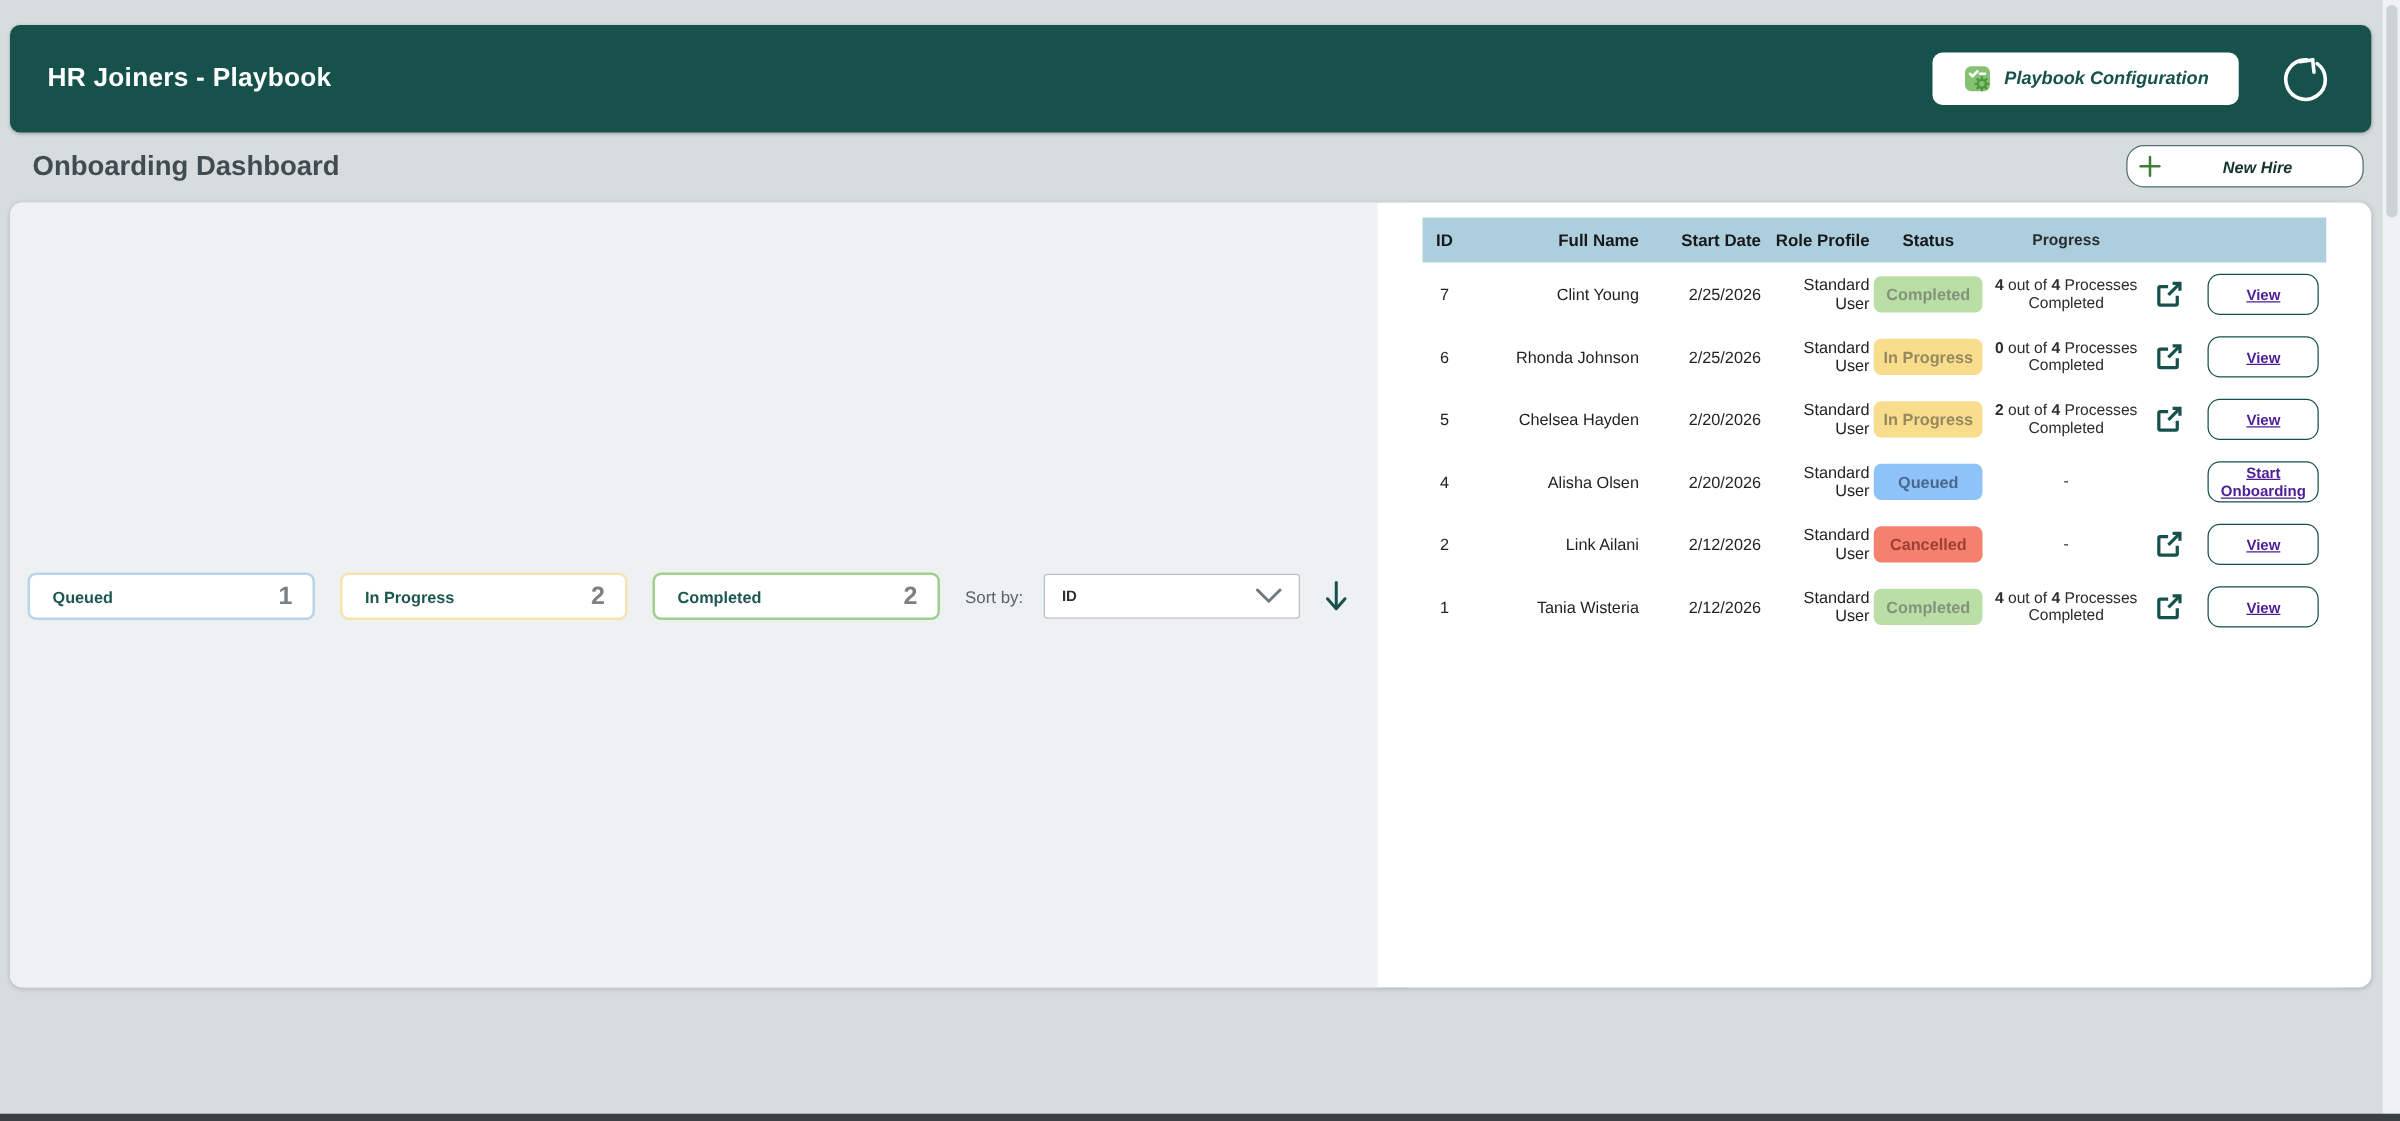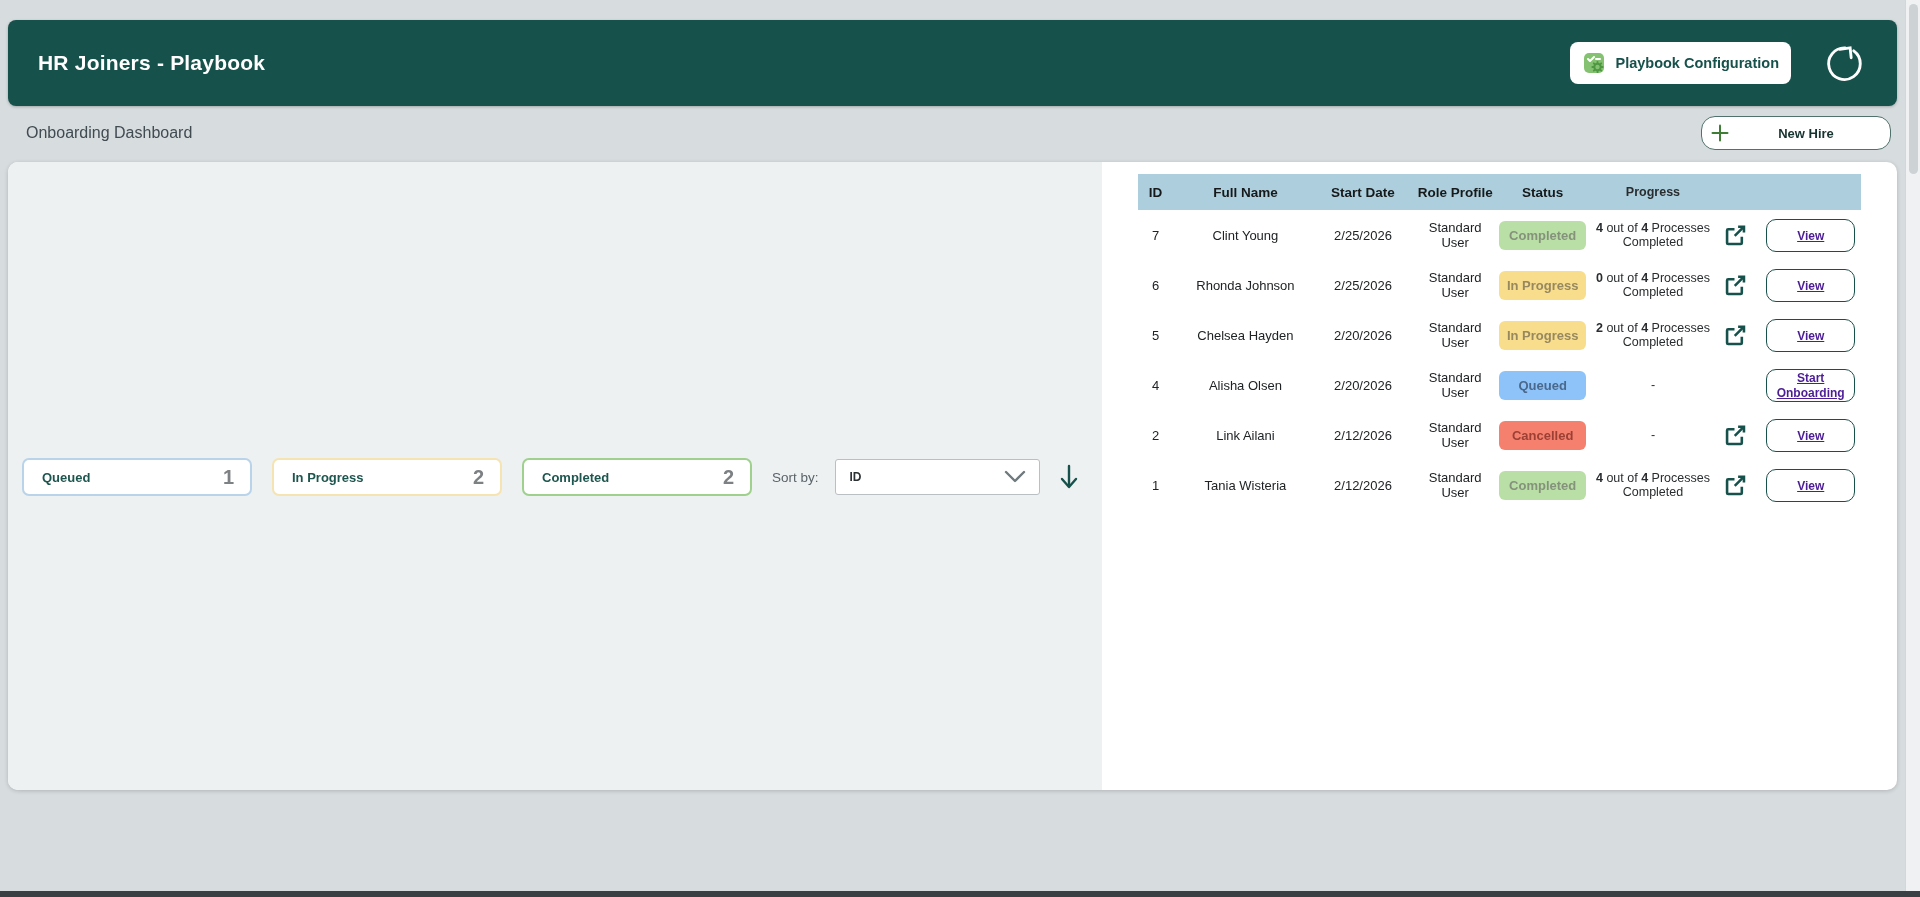--- a/index.html
+++ b/index.html
@@ -13,43 +13,43 @@
   
   .hdr {
     margin:6px 8px 0 8px; height:86px; background:#17514b;
     border-radius:8px; display:flex; align-items:center; padding:0 30px;
     box-shadow:0 1px 3px rgba(0,0,0,.25);
   }
   .hdr-title { color:#ffffff; font-size:21px; font-weight:bold; letter-spacing:.2px; }
   .hdr-right { margin-left:auto; display:flex; align-items:center; gap:30px; }
   .cfg-btn {
     display:flex; align-items:center; gap:9px; background:#ffffff;
-    border:none; border-radius:8px; padding:9px 12px; cursor:pointer;
-    color:#17514b; font-size:14.5px; font-weight:bold; font-family:inherit;
+    border:none; border-radius:8px; padding:9px 24px; cursor:pointer;
+    color:#17514b; font-size:14.5px; font-weight:bold; font-family:inherit;font-style:italic;
   }
   .refresh-btn { background:none; border:none; cursor:pointer; display:flex; }
 
   
   .toolbar { height:54px; display:flex; align-items:center; padding:0 14px 0 26px; }
-  .page-title { font-size:16px; font-weight:normal; color:#414b52; }
+  .page-title { font-size:22px; font-weight:bold; color:#414b52; }
   .toolbar-right { margin-left:auto; display:flex; align-items:center; gap:24px; }
   .search-box {
     width:378px; height:34px; background:#fff; border:1.4px solid #2e6a62;
     border-radius:9px; display:flex; align-items:center; padding:0 12px; gap:9px;
   }
   .search-box input {
     flex:1; border:none; outline:none; font-size:13px; font-style:italic;
     color:#555; font-family:inherit; background:transparent;
   }
   .search-box input::placeholder { color:#8a9296; font-style:italic; }
   .clear-btn { background:none; border:none; cursor:pointer; display:flex; }
   .newhire-btn {
     width:190px; height:34px; background:#fff; border:1.4px solid #50716c;
     border-radius:14px; display:flex; align-items:center; padding:0 8px;
-    cursor:pointer; font-family:inherit;
+    cursor:pointer; font-family:inherit;font-style:italic;
   }
   .newhire-btn .nh-label { flex:1; text-align:center; font-size:13px; font-weight:bold; color:#16332f; }
 
   
   .card {
     margin:2px 8px 0 8px; height:628px; background:#ffffff;
     border-radius:10px; overflow:hidden; box-shadow:0 1px 4px rgba(0,0,0,.18);
     display:flex; flex-direction:row;gap:26px;
   }
   .filter-strip {
@@ -84,21 +84,21 @@
   
   .table-wrap { flex:1; background:#ffffff; padding:12px 10px 0 10px; }
   .thead, .trow {
     display:grid;
     grid-template-columns:5% 19% 13.5% 12% 13% 17.5% 5% 15%;
     align-items:center;
   }
   .thead { height:36px; background:#adcfdd; font-size:13.5px; font-weight:bold; color:#17191a; }
   .trow { height:50px; font-size:13px; color:#202325; }
   .c-id { text-align:center; }
-  .c-name, .c-date, .c-role { text-align:center; padding-left:6px; }
+  .c-name, .c-date, .c-role { text-align:right; padding-left:6px; }
   .c-status, .c-prog, .c-link { text-align:center; }
   .c-action { padding:0 6px 0 14px; }
   .thead .c-name { font-size:13.5px; }
   .badge {
     display:inline-block; width:200px; max-width:92%; padding:7px 0;
     border-radius:6px; font-size:13px; font-weight:bold;
   }
   .badge.completed   { background:#b9dfa6; color:#85927b; }
   .badge.in_progress { background:#f8dd8d; color:#96885f; }
   .badge.queued      { background:#8ec3f9; color:#4a688c; }

